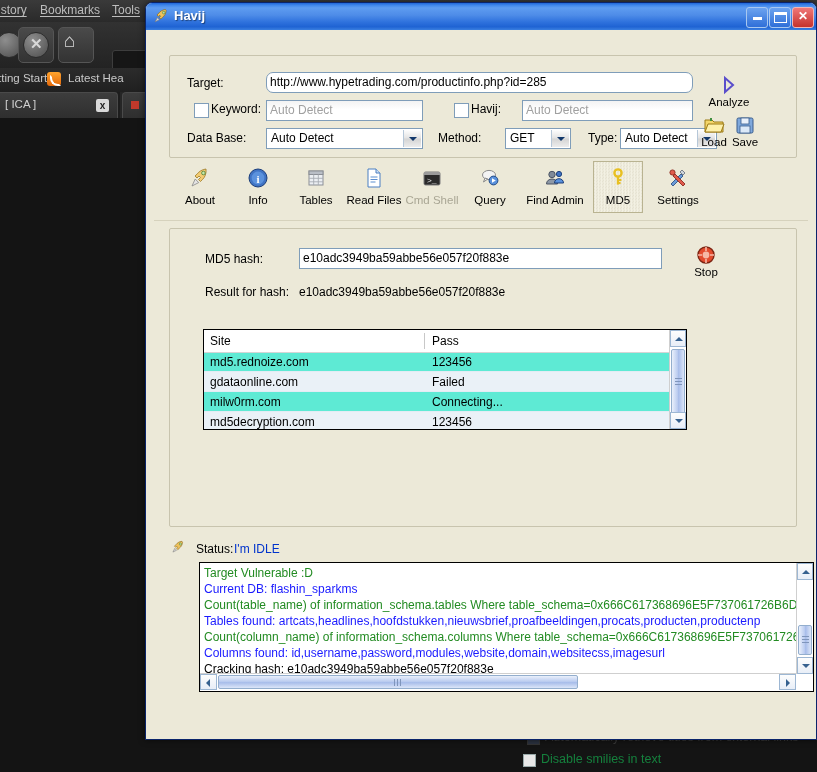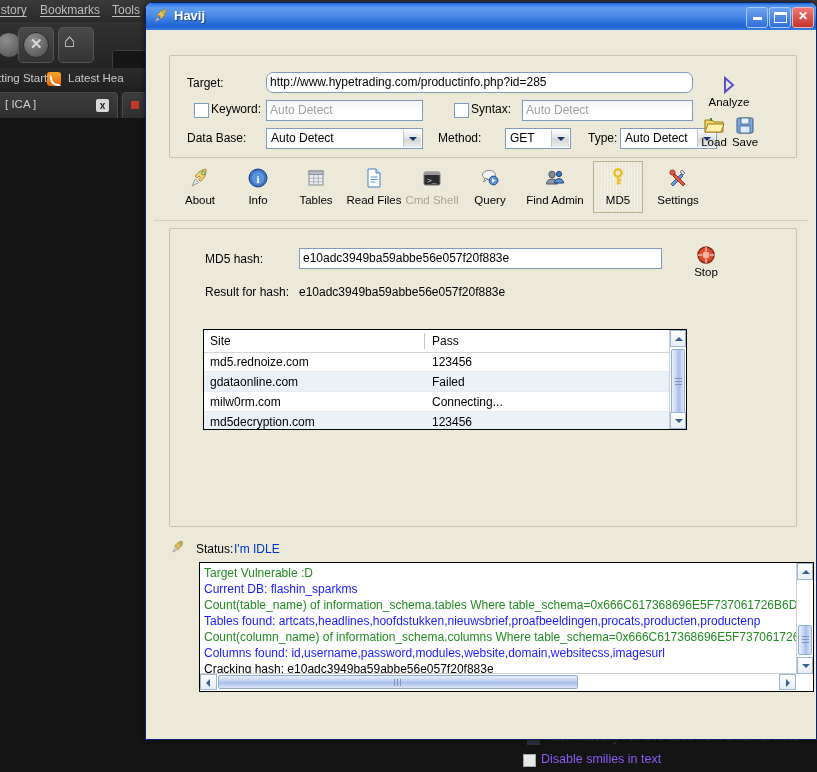--- a/index.html
+++ b/index.html
@@ -37,21 +37,21 @@
     border:2px solid #fff;border-radius:0 0 0 8px;border-top-color:transparent;border-right-color:transparent;}
   .tabstrip{position:absolute;left:0;top:92px;width:817px;height:26px;
     background:repeating-linear-gradient(90deg,#262626 0 3px,#1d1d1d 3px 6px);}
   .tab{position:absolute;top:0;height:26px;background:linear-gradient(#3d3d3d,#2e2e2e);
     border:1px solid #4a4a4a;border-bottom:none;border-radius:4px 4px 0 0;}
   .tab-label{position:absolute;color:#d0d0d0;font-size:11.5px;top:5px;}
   .tab-close{position:absolute;width:13px;height:13px;background:#d9d9d9;border-radius:2px;
     color:#222;font-size:10px;line-height:13px;text-align:center;font-weight:bold;}
   .tab-dot{position:absolute;width:8px;height:8px;background:#c0392b;}
   .bg-content{position:absolute;left:0;top:118px;width:817px;height:654px;background:#141414;}
-  .bg-opt{position:absolute;color:#8b5cf6;font-size:12.5px;}
+  .bg-opt{position:absolute;color:#15803d;font-size:12.5px;}
   .bg-opt-faint{position:absolute;color:#3a3a3a;font-size:12.5px;}
   .bg-cb{position:absolute;width:11px;height:11px;background:#e8e8e8;border:1px solid #9aa;}
   .bg-cb-faint{position:absolute;width:11px;height:11px;background:#2b3240;border:1px solid #333;}
 
   
   #win{position:absolute;left:145px;top:2px;width:670px;height:736px;
     background:#ece9d8;border:1px solid #0a246a;border-radius:7px 7px 0 0;
     box-shadow:0 0 6px rgba(0,0,0,.6);}
   #titlebar{position:relative;height:27px;border-radius:6px 6px 0 0;
     background:linear-gradient(180deg,#1e64d6 0%,#3f86ea 8%,#5e9cf0 18%,#4e8ce8 45%,#2f72dd 70%,#1f63d3 88%,#3a7fe0 100%);
@@ -96,21 +96,21 @@
   .tbtn{position:absolute;width:58px;text-align:center;cursor:pointer;padding-top:4px;
     box-sizing:border-box;}
   .tbtn .ti{display:block;height:26px;margin:0 auto 2px;}
   .tbtn .tl{display:block;font-size:11.5px;color:#000;line-height:12px;}
   .tbtn.selected{border:1px solid #b9b391;
     background:repeating-conic-gradient(#f3f1e3 0% 25%,#e6e3d2 0% 50%) 0/3px 3px;}
   .tbtn.disabled .tl{color:#a9a694;}
   #tbline{position:absolute;left:8px;top:190px;width:654px;height:1px;background:#d6d2bd;}
 
   
-  .grid{position:absolute;border:1px solid #000;background:#ffffff;box-sizing:border-box;overflow:hidden;}
+  .grid{position:absolute;border:1px solid #000;background:#5eead4;box-sizing:border-box;overflow:hidden;}
   .grid-head{position:absolute;left:0;top:0;right:0;height:22px;background:#fff;
     border-bottom:1px solid #d5d5d5;}
   .gh{position:absolute;top:4px;font-size:12px;color:#000;}
   .gh-sep{position:absolute;top:3px;width:1px;height:16px;background:#c8c8c8;}
   .grow{position:absolute;left:0;right:16px;height:20px;border-bottom:1px solid #e3ecf4;
     box-sizing:border-box;}
   .grow.alt{background:#eaf1f7;}
   .gc1{position:absolute;left:6px;top:3px;font-size:12px;color:#000;}
   .gc2{position:absolute;left:228px;top:3px;font-size:12px;color:#000;}
   .vscroll{position:absolute;right:0;top:0;bottom:0;width:16px;background:#fff;border-left:1px solid #cfcfcf;}
@@ -210,21 +210,21 @@
 
     <div class="group" style="left:23px;top:25px;width:626px;height:101px;">
       <span class="lbl" style="left:17px;top:20px;">Target:</span>
       <div class="tbox" style="left:96px;top:16px;width:427px;height:21px;border-radius:7px;">http://www.hypetrading.com/productinfo.php?id=285</div>
 
       <div class="cbx" style="left:24px;top:47px;"></div>
       <span class="lbl" style="left:41px;top:46px;">Keyword:</span>
       <div class="tbox ph" style="left:96px;top:44px;width:157px;height:21px;">Auto Detect</div>
 
       <div class="cbx" style="left:284px;top:47px;"></div>
-      <span class="lbl" style="left:301px;top:46px;">Syntax:</span>
+      <span class="lbl" style="left:301px;top:46px;">Havij:</span>
       <div class="tbox ph" style="left:352px;top:44px;width:171px;height:21px;">Auto Detect</div>
 
       <span class="lbl" style="left:17px;top:75px;">Data Base:</span>
       <div class="combo" style="left:96px;top:72px;width:157px;height:21px;">
         <span>Auto Detect</span>
         <span class="arrowbtn"></span>
       </div>
 
       <span class="lbl" style="left:268px;top:75px;">Method:</span>
       <div class="combo" style="left:335px;top:72px;width:66px;height:21px;">

